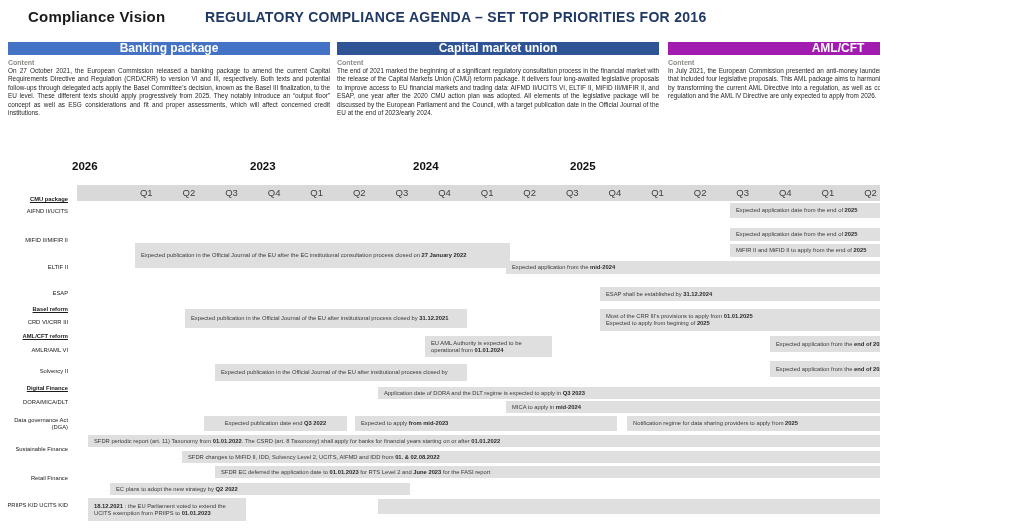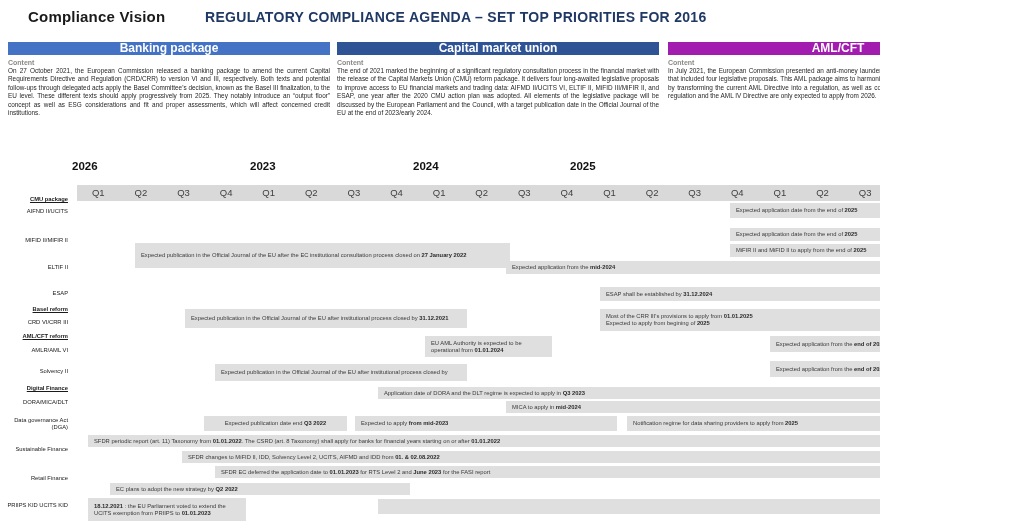--- a/index.html
+++ b/index.html
@@ -6,21 +6,21 @@
   #canvas{position:relative;width:880px;height:532px;background:#fff;overflow:hidden;
           font-family:"Liberation Sans", sans-serif;}
   .brand{position:absolute;left:28px;top:8px;font-size:15px;font-weight:bold;color:#1a1a1a;letter-spacing:.2px;}
   .title{position:absolute;left:205px;top:9px;font-size:14px;font-weight:bold;color:#1F3864;letter-spacing:.3px;}
   .sec{position:absolute;top:42px;}
   .sec-h{height:13px;line-height:13px;text-align:center;color:#fff;font-size:12px;font-weight:bold;}
   .content-label{margin-top:4px;font-size:7px;font-weight:bold;color:#8a8a85;}
   .body{margin-top:1px;font-size:6.4px;line-height:1.32;color:#262626;text-align:justify;}
   .year{position:absolute;top:160px;font-size:11.5px;font-weight:bold;color:#111;}
   .qband{position:absolute;left:77px;top:185px;width:810px;height:16px;background:#d9d9d9;}
-  .qcell{position:absolute;top:185px;height:16px;line-height:16px;text-align:center;font-size:9.5px;color:#404040;}
+  .qcell{position:absolute;top:185px;height:16px;line-height:16px;text-align:center;font-size:9.5px;color:#404040;padding-left:48px;}
   .rowlabel{position:absolute;left:2px;width:66px;text-align:right;font-size:5.8px;line-height:1.25;color:#1a1a1a;}
   .rowlabel.hdr{font-weight:bold;text-decoration:underline;}
   .bar{position:absolute;background:#dfdfdf;color:#3a3a3a;font-size:5.8px;line-height:1.2;
        display:flex;align-items:center;box-sizing:border-box;padding:1px 6px;}
   .bar .in{width:100%;}
   .bar.center .in{text-align:center;}
   .bar b{font-weight:bold;color:#2b2b2b;}
   .tick{position:absolute;width:2px;background:#555;}
 </style>
 </head>

